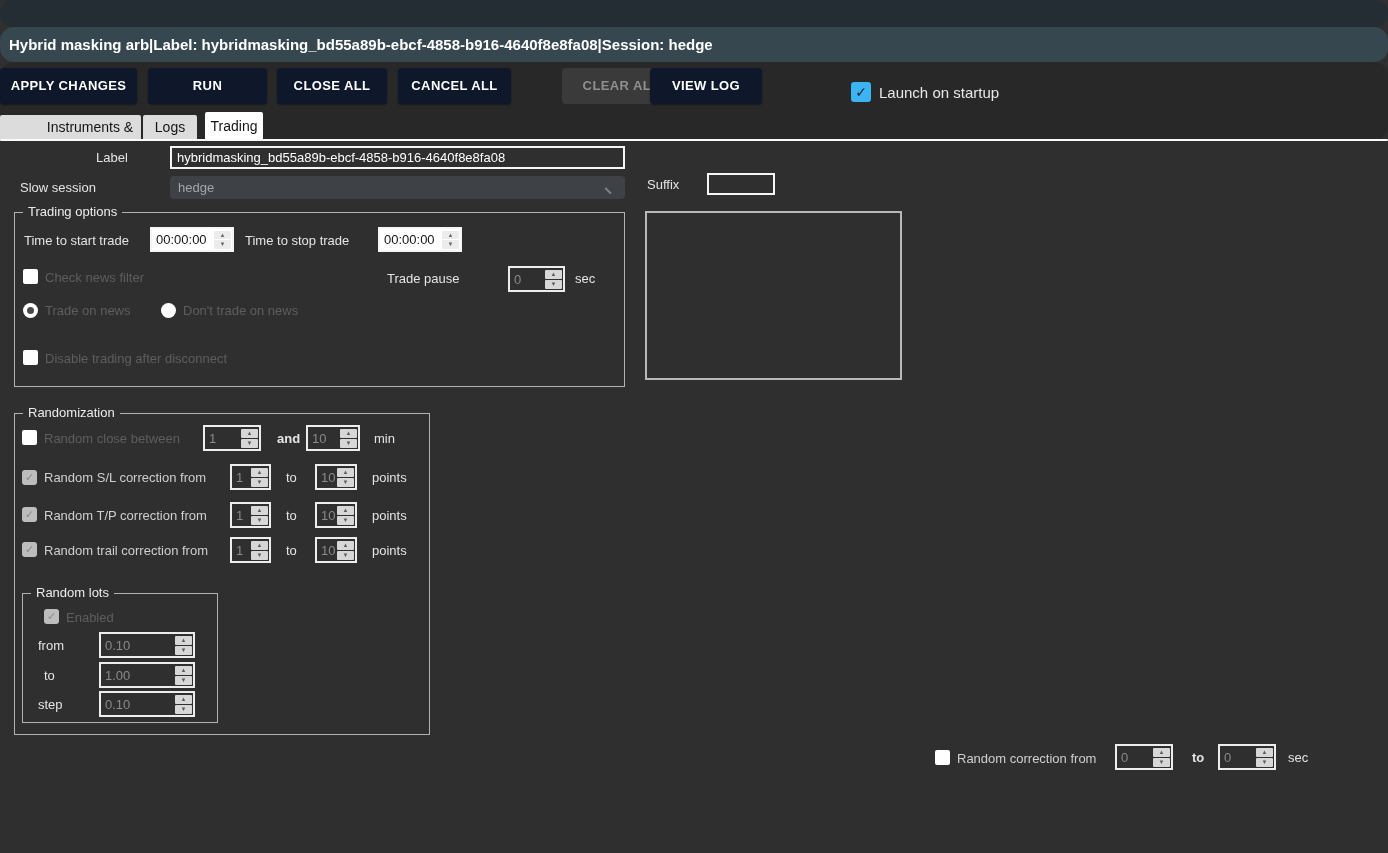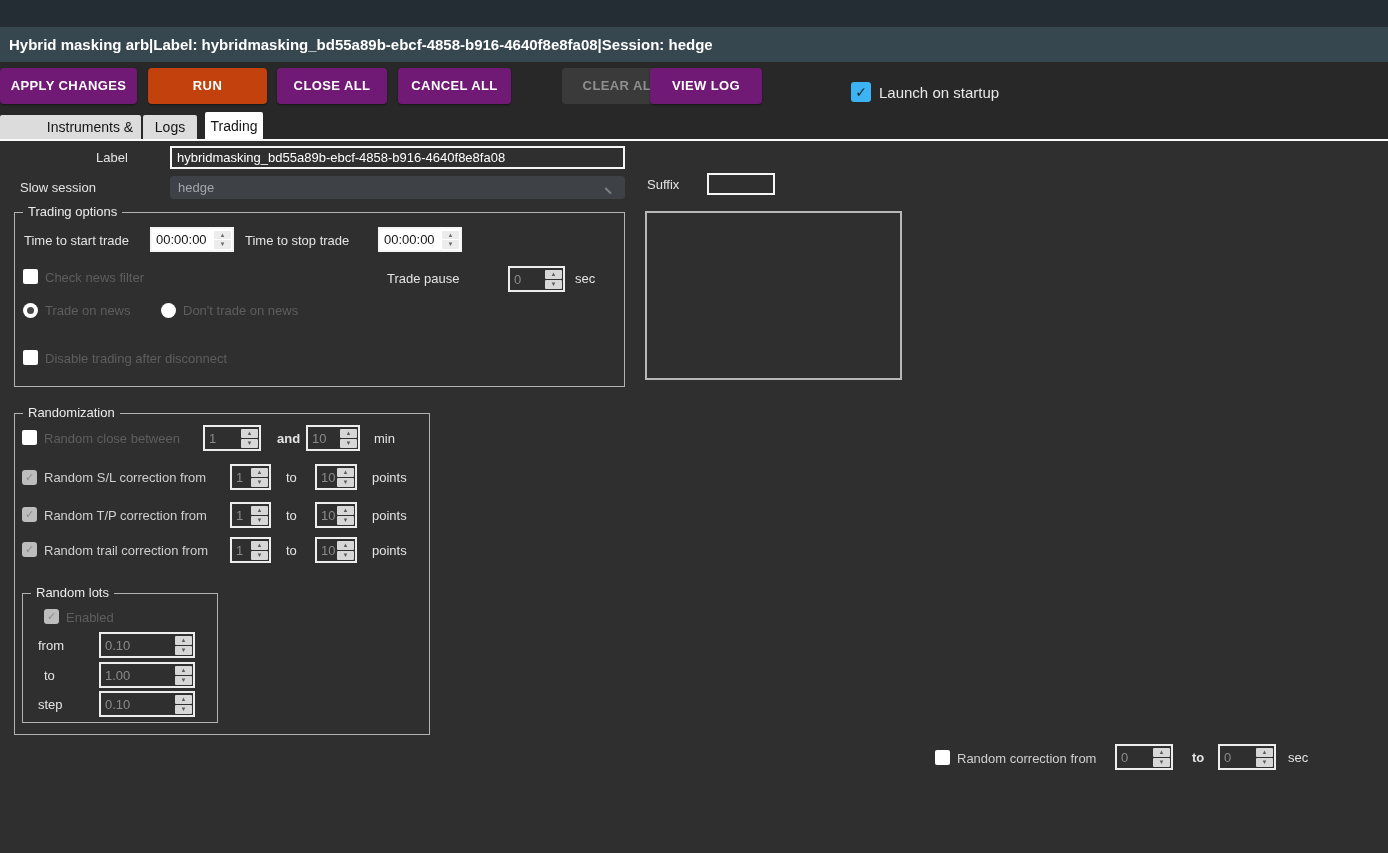--- a/index.html
+++ b/index.html
@@ -1,30 +1,30 @@
 <!DOCTYPE html>
 <html><head>
 <meta charset="utf-8">
 <style>
   html,body{margin:0;padding:0;background:#1b1b1b;}
   #app{position:relative;width:1388px;height:853px;background:#2f2f2f;overflow:hidden;
        font-family:"Liberation Sans","DejaVu Sans",sans-serif;-webkit-font-smoothing:antialiased;}
-  .abs{position:absolute;}
+  .abs{position:absolute;border-radius:14px;}
 
   
   #top-strip{left:0;top:0;width:1388px;height:27px;background:#232d33;}
   #title-bar{left:0;top:27px;width:1388px;height:35px;background:#37474f;color:#ffffff;
              font-size:15px;font-weight:bold;line-height:35px;padding-left:9px;box-sizing:border-box;}
   #toolbar-zone{left:0;top:62px;width:1388px;height:78px;background:#282828;}
 
   
-  .btn{position:absolute;top:68px;height:36px;border:none;border-radius:4px;background:#701a75;
+  .btn{position:absolute;top:68px;height:36px;border:none;border-radius:4px;background:#0f172a;
        color:#ffffff;font-family:inherit;font-size:13px;font-weight:bold;letter-spacing:.4px;
        text-align:center;line-height:36px;box-shadow:0 1px 2px rgba(0,0,0,.45);cursor:pointer;padding:0;}
-  .btn.run{background:#c2410c;}
+  .btn.run{background:#0f172a;}
   .btn.disabled{background:#3a3a3a;color:#8f8f8f;box-shadow:none;}
 
   
   .cb-blue{position:absolute;width:20px;height:20px;border-radius:3px;background:#3cb3f2;
            display:flex;align-items:center;justify-content:center;}
   .cb-blue .check-glyph{color:#17242b;font-size:14px;font-weight:bold;line-height:1;}
 
   
   .tab{position:absolute;background:#dcdcdc;color:#141414;font-size:14px;text-align:center;
        border-radius:2px 2px 0 0;box-sizing:border-box;}

